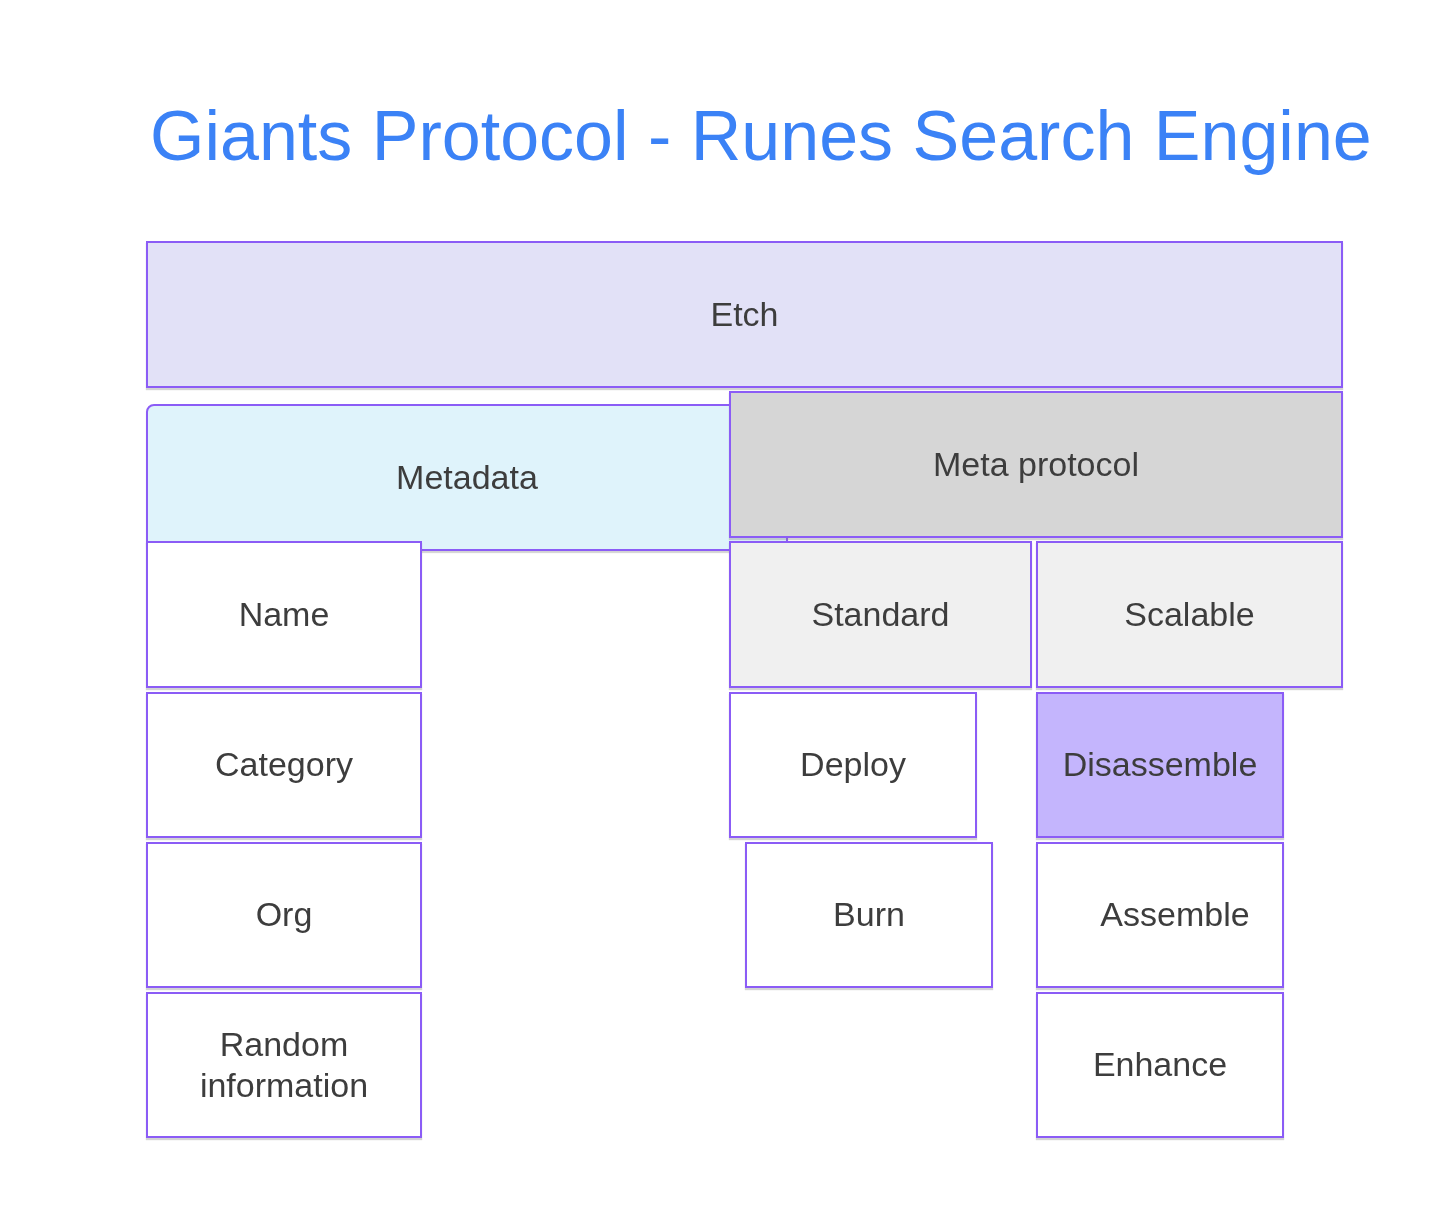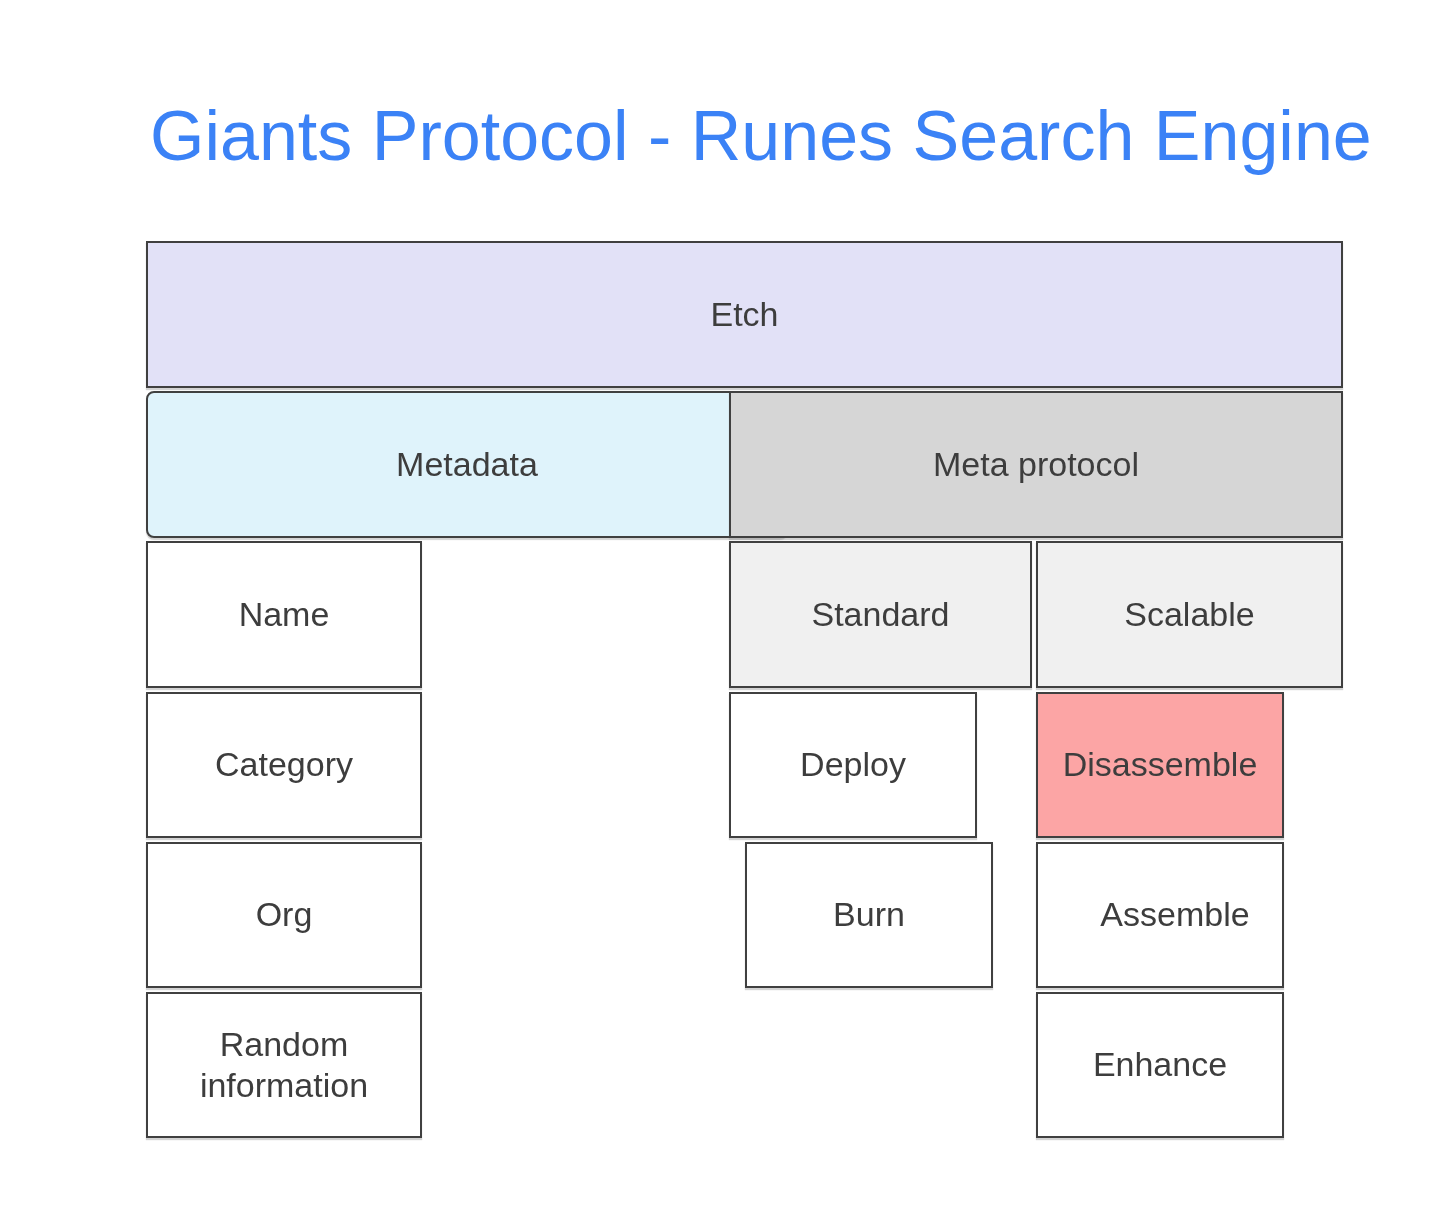--- a/index.html
+++ b/index.html
@@ -27,37 +27,37 @@
     margin: 0;
     font-size: 70px;
     font-weight: 400;
     color: #3b82f6;
     white-space: nowrap;
     line-height: 1.15;
   }
   .node {
     position: absolute;
     box-sizing: border-box;
-    border: 2px solid #404040;
+    border: 2px solid #8b5cf6;
     background: #ffffff;
     display: flex;
     align-items: center;
     justify-content: center;
     text-align: center;
     font-size: 34px;
     color: #3d3d3d;
     line-height: 1.22;
     padding: 0 10px;
     box-shadow: 0 2px 1px rgba(130,130,130,0.35);
   }
   .label { display: inline-block; }
 
   
   .n-etch               { left: 146px;  top: 241px; width: 1197px; height: 147px; }
-  .n-metadata           { left: 146px;  top: 391px; width: 642px;  height: 147px; border-radius: 8px; }
+  .n-metadata           { left: 146px;  top: 404px; width: 642px;  height: 147px; border-radius: 8px; }
   .n-meta-protocol      { left: 729px;  top: 391px; width: 614px;  height: 147px; }
   .n-name               { left: 146px;  top: 541px; width: 276px;  height: 147px; }
   .n-standard           { left: 729px;  top: 541px; width: 303px;  height: 147px; }
   .n-scalable           { left: 1036px; top: 541px; width: 307px;  height: 147px; }
   .n-category           { left: 146px;  top: 692px; width: 276px;  height: 146px; }
   .n-deploy             { left: 729px;  top: 692px; width: 248px;  height: 146px; }
   .n-disassemble        { left: 1036px; top: 692px; width: 248px;  height: 146px; }
   .n-org                { left: 146px;  top: 842px; width: 276px;  height: 146px; }
   .n-burn               { left: 745px;  top: 842px; width: 248px;  height: 146px; }
   .n-assemble           { left: 1036px; top: 842px; width: 248px;  height: 146px; padding-left: 40px; }
@@ -96,21 +96,21 @@
   </div>
 
   <div class="node n-category" style="background: rgb(255, 255, 255);">
     <span class="label">Category</span>
   </div>
 
   <div class="node n-deploy" style="background: rgb(255, 255, 255);">
     <span class="label">Deploy</span>
   </div>
 
-  <div class="node n-disassemble" style="background: #fca5a5;">
+  <div class="node n-disassemble" style="background: #c4b5fd;">
     <span class="label">Disassemble</span>
   </div>
 
   <div class="node n-org" style="background: rgb(255, 255, 255);">
     <span class="label">Org</span>
   </div>
 
   <div class="node n-burn" style="background: rgb(255, 255, 255);">
     <span class="label">Burn</span>
   </div>

